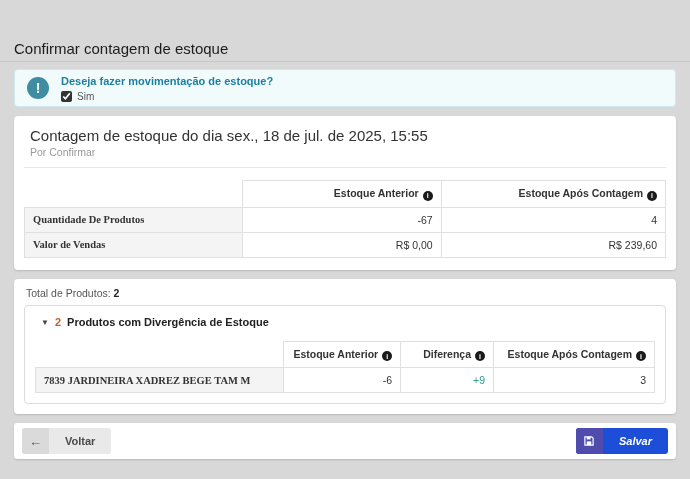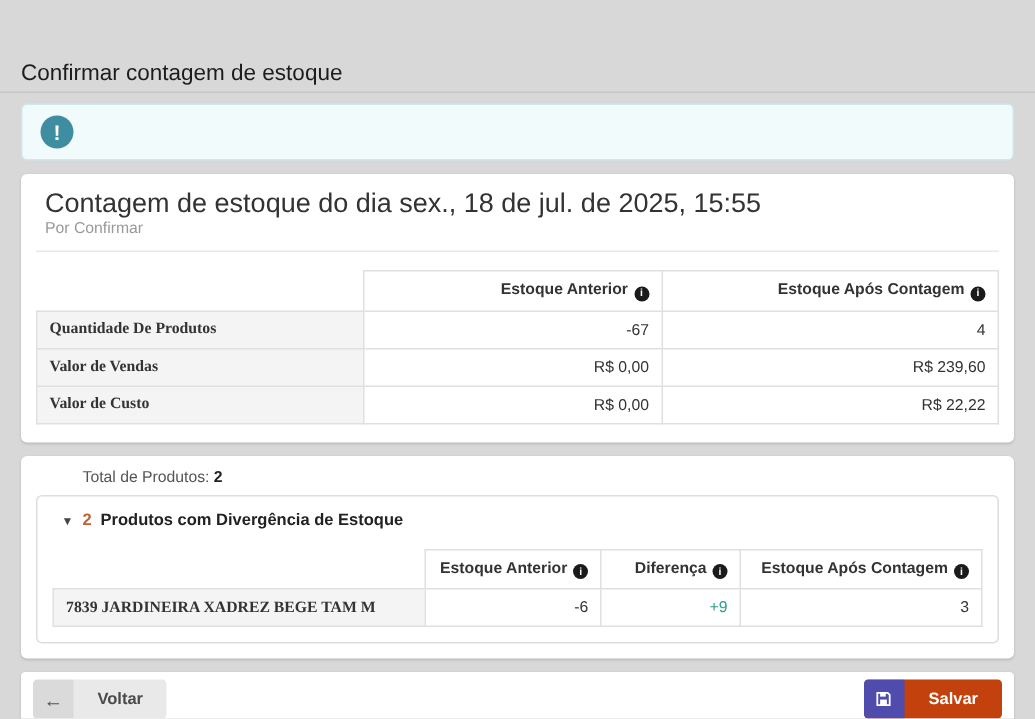--- a/index.html
+++ b/index.html
@@ -29,40 +29,40 @@
   .alert-question { color:#1b7fa0; font-weight:bold; font-size:11px; line-height:13px; }
   .alert-check { display:flex; align-items:center; gap:5px; margin-top:3px; font-size:10px; color:#555; }
   .alert-check input { width:11px; height:11px; margin:0; accent-color:#333; }
 
   
   .panel {
     background:#fff; border-radius:4px; margin:9px 14px 0;
     box-shadow:0 1px 2px rgba(0,0,0,0.15);
   }
   .panel1 { padding:8px 10px 12px; }
-  .panel-heading { font-size:18px; color:#333; line-height:19px; padding:2px 6px 0; }
+  .panel-heading { font-size:15px; color:#333; line-height:19px; padding:2px 6px 0; }
   .panel-byline { font-size:10.5px; color:#999; line-height:13px; padding:1px 6px 0; }
   .inner-divider { border:none; border-top:1px solid #e8e8e8; margin:8px 0 0; }
 
   
   table { border-collapse:collapse; width:100%; margin-top:12px; font-size:10.5px; color:#333; }
   th, td { border:1px solid #e0e0e0; padding:6px 8px; }
   th { font-weight:bold; text-align:right; white-space:nowrap; background:#fff; }
   th.empty { border:none; background:transparent; }
   td.label-cell { background:#f4f4f4; font-weight:bold; text-align:left; white-space:nowrap;font-family:Liberation Serif, serif; }
   td.value-cell { text-align:right; background:#fff; }
   .info-dot {
     display:inline-flex; align-items:center; justify-content:center;
     width:10px; height:10px; border-radius:50%;
     background:#1a1a1a; color:#fff; font-size:7px; font-weight:bold;
     margin-left:4px; vertical-align:-1px;
   }
 
   .panel2 { padding:8px 10px 10px; }
-  .total-line { font-size:10.5px; color:#555; padding-left:2px; line-height:13px;margin-left:29px; }
+  .total-line { font-size:10.5px; color:#555; padding-left:2px; line-height:13px; }
   .total-line .total-value { color:#222; font-weight:bold; }
   .divergence-box { border:1px solid #ddd; border-radius:4px; margin-top:5px; padding:8px 10px 10px; }
   .divergence-header {
     display:flex; align-items:center; gap:6px;
     font-size:11px; font-weight:bold; color:#222;
     cursor:pointer; padding:2px 0 0 6px; line-height:13px;
   }
   .caret { font-size:8px; color:#4a423e; }
   .divergence-count { color:#c0612f; }
   .pos-diff { color:#2e9e88 !important; }
@@ -77,31 +77,38 @@
   }
   .btn {
     display:flex; align-items:stretch; height:26px;
     border:none; border-radius:3px; overflow:hidden;
     padding:0; cursor:pointer; font-family:inherit;
   }
   .btn-icon { width:27px; display:flex; align-items:center; justify-content:center; }
   .btn-label { display:flex; align-items:center; padding:0 16px; font-size:11px; font-weight:bold; }
   .btn-back { background:#e9e9e9; color:#4a4a4a; }
   .btn-back .btn-icon { background:#dadada; font-size:13px; color:#555; }
-  .btn-save { background:#c2410c; color:#fff; }
+  .btn-save { background:#1d4ed8; color:#fff;font-style:italic; }
   .btn-save .btn-icon { background:#4f4cae; }
 </style>
 </head>
 <body>
 
 <div class="page-title">Confirmar contagem de estoque</div>
 <hr class="title-divider">
 
 <div class="alert">
   <div class="alert-icon">!</div>
+  <div class="alert-body">
+    <div class="alert-question">Deseja fazer movimentação de estoque?</div>
+    <label class="alert-check">
+      <input type="checkbox" checked="checked" style="">
+      <span>Sim</span>
+    </label>
+  </div>
 </div>
 
 <div class="panel panel1">
   <div class="panel-heading">Contagem de estoque do dia sex., 18 de jul. de 2025, 15:55</div>
   <div class="panel-byline">Por Confirmar</div>
   <hr class="inner-divider">
   <table>
     <colgroup>
         <col style="width:34%">
         <col style="width:31%">
@@ -117,25 +124,20 @@
     <tbody>
       <tr>
         <td class="label-cell">Quantidade De Produtos</td>
         <td class="value-cell">-67</td>
         <td class="value-cell">4</td>
       </tr>
       <tr>
         <td class="label-cell">Valor de Vendas</td>
         <td class="value-cell">R$ 0,00</td>
         <td class="value-cell">R$ 239,60</td>
-      </tr>
-      <tr>
-        <td class="label-cell">Valor de Custo</td>
-        <td class="value-cell">R$ 0,00</td>
-        <td class="value-cell">R$ 22,22</td>
       </tr>
     </tbody>
   </table>
 </div>
 
 <div class="panel panel2">
   <div class="total-line">
     <span>Total de Produtos:</span>
     <span class="total-value">2</span>
   </div>

